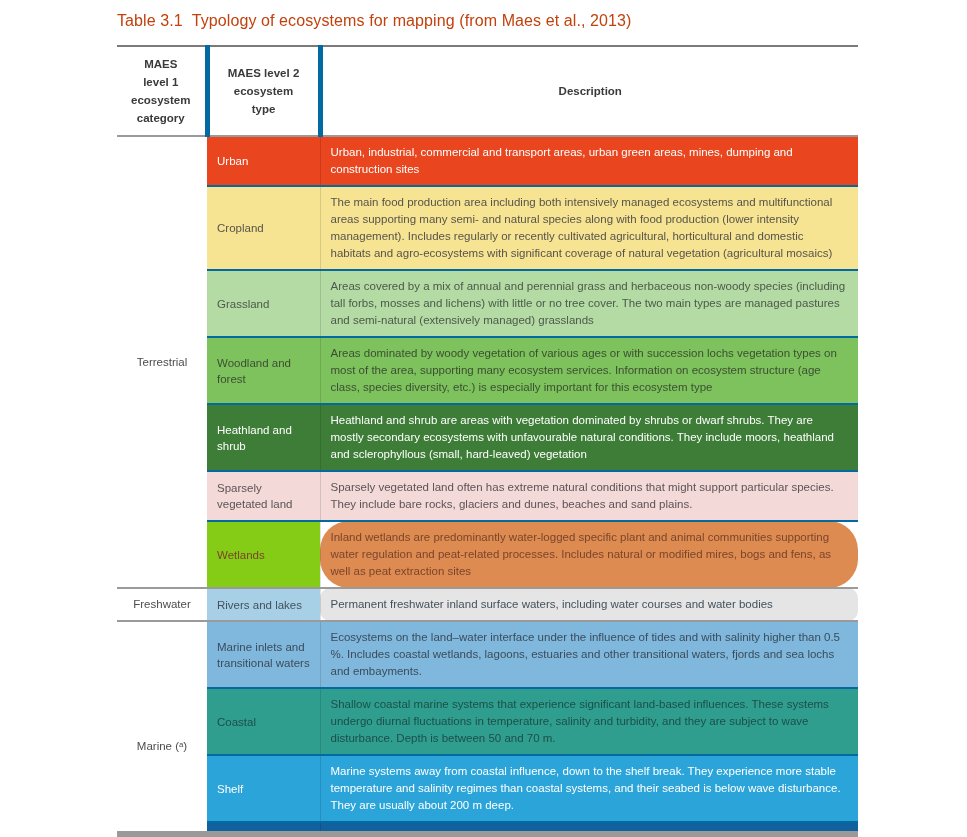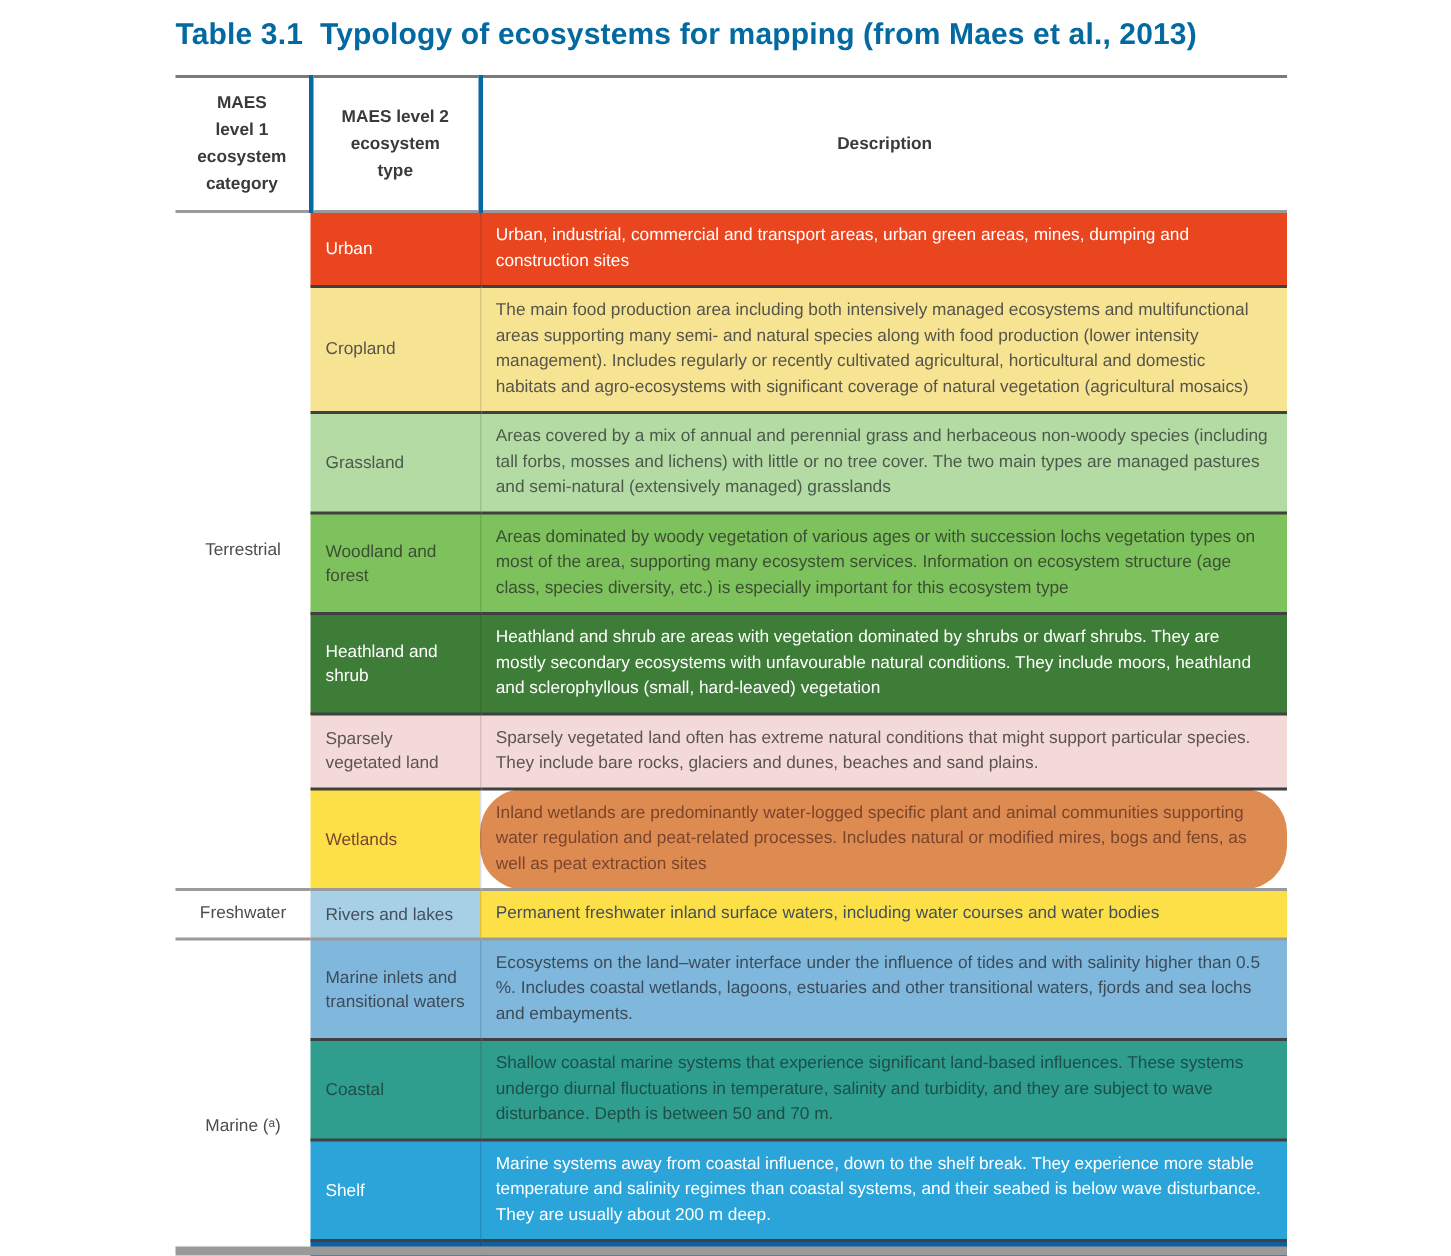--- a/index.html
+++ b/index.html
@@ -11,23 +11,23 @@
     background: #ffffff;
     font-family: "Liberation Sans", "DejaVu Sans", sans-serif;
   }
   .page {
     position: absolute;
     left: 117px;
     top: 12px;
     width: 741px;
   }
   .table-title {
-    font-size: 20px;
-    font-weight: bold;
-    color: #0369a1;
+    font-size: 16px;
+    font-weight: normal;
+    color: #c2410c;
     white-space: pre;
     margin: 0 0 15px 0;
     letter-spacing: 0.1px;
   }
   table.eco-table {
     border-collapse: collapse;
     table-layout: fixed;
     width: 741px;
   }
   .eco-table col.c1 { width: 90px; }
@@ -38,21 +38,21 @@
     font-weight: bold;
     color: #3a3a3a;
     text-align: center;
     vertical-align: middle;
     padding: 8px 4px;
     line-height: 18px;
     border-top: 2px solid #7a7a7a;
     background: #ffffff;
     white-space: pre-line;
   }
-  .eco-table th + th { border-left: 3px solid #0369a1; }
+  .eco-table th + th { border-left: 5px solid #0369a1; }
   .eco-table td {
     font-size: 11.5px;
     vertical-align: middle;
   }
   td.cat {
     background: #ffffff;
     color: #4d4d4d;
     text-align: center;
     padding: 4px 6px;
     line-height: 15px;
@@ -60,21 +60,21 @@
   td.type {
     padding: 7px 8px 7px 10px;
     line-height: 16px;
   }
   td.desc {
     padding: 7px 12px 7px 10px;
     line-height: 17px;
     border-left: 1px solid rgba(0,0,0,0.12);
   }
   tr.group-start td { border-top: 2px solid #9a9a9a; }
-  tr.row-cont td   { border-top: 2px solid #404040; }
+  tr.row-cont td   { border-top: 2px solid #0369a1; }
   .bottom-bar {
     position: fixed;
     left: 117px;
     top: 831px;
     width: 741px;
     height: 6px;
     background: #9a9a9a;
   }
 </style>
 </head>
@@ -121,27 +121,27 @@
         </tr>
         <tr class="row-cont">
           <td class="type" style="background: rgb(62, 125, 55); color: rgb(255, 255, 255);">Heathland and shrub</td>
           <td class="desc" style="background: rgb(62, 125, 55); color: rgb(255, 255, 255);">Heathland and shrub are areas with vegetation dominated by shrubs or dwarf shrubs. They are mostly secondary ecosystems with unfavourable natural conditions. They include moors, heathland and sclerophyllous (small, hard-leaved) vegetation</td>
         </tr>
         <tr class="row-cont">
           <td class="type" style="background: rgb(243, 217, 215); color: rgb(92, 84, 84);">Sparsely vegetated land</td>
           <td class="desc" style="background: rgb(243, 217, 215); color: rgb(92, 84, 84);">Sparsely vegetated land often has extreme natural conditions that might support particular species. They include bare rocks, glaciers and dunes, beaches and sand plains.</td>
         </tr>
         <tr class="row-cont">
-          <td class="type" style="background: #fde047; color: rgb(123, 69, 44); margin-left: 37px;">Wetlands</td>
+          <td class="type" style="background: #84cc16; color: rgb(123, 69, 44); margin-left: 37px;">Wetlands</td>
           <td class="desc" style="background: rgb(221, 139, 81); color: rgb(123, 69, 44); border-radius: 29px;">Inland wetlands are predominantly water-logged specific plant and animal communities supporting water regulation and peat-related processes. Includes natural or modified mires, bogs and fens, as well as peat extraction sites</td>
         </tr>
         <tr class="group-start">
           <td class="cat" rowspan="1">Freshwater</td>
           <td class="type" style="background: rgb(167, 208, 231); color: rgb(68, 81, 92);">Rivers and lakes</td>
-          <td class="desc" style="background: #fde047; color: rgb(68, 81, 92);">Permanent freshwater inland surface waters, including water courses and water bodies</td>
+          <td class="desc" style="background: #e5e5e5; color: rgb(68, 81, 92); border-radius: 10px;">Permanent freshwater inland surface waters, including water courses and water bodies</td>
         </tr>
         <tr class="group-start">
           <td class="cat" rowspan="4">Marine (ᵃ)</td>
           <td class="type" style="background: rgb(127, 184, 220); color: rgb(60, 76, 90);">Marine inlets and transitional waters</td>
           <td class="desc" style="background: rgb(127, 184, 220); color: rgb(60, 76, 90);">Ecosystems on the land–water interface under the influence of tides and with salinity higher than 0.5 %. Includes coastal wetlands, lagoons, estuaries and other transitional waters, fjords and sea lochs and embayments.</td>
         </tr>
         <tr class="row-cont">
           <td class="type" style="background: rgb(47, 158, 143); color: rgb(29, 79, 73);">Coastal</td>
           <td class="desc" style="background: rgb(47, 158, 143); color: rgb(29, 79, 73);">Shallow coastal marine systems that experience significant land-based influences. These systems undergo diurnal fluctuations in temperature, salinity and turbidity, and they are subject to wave disturbance. Depth is between 50 and 70 m.</td>
         </tr>

